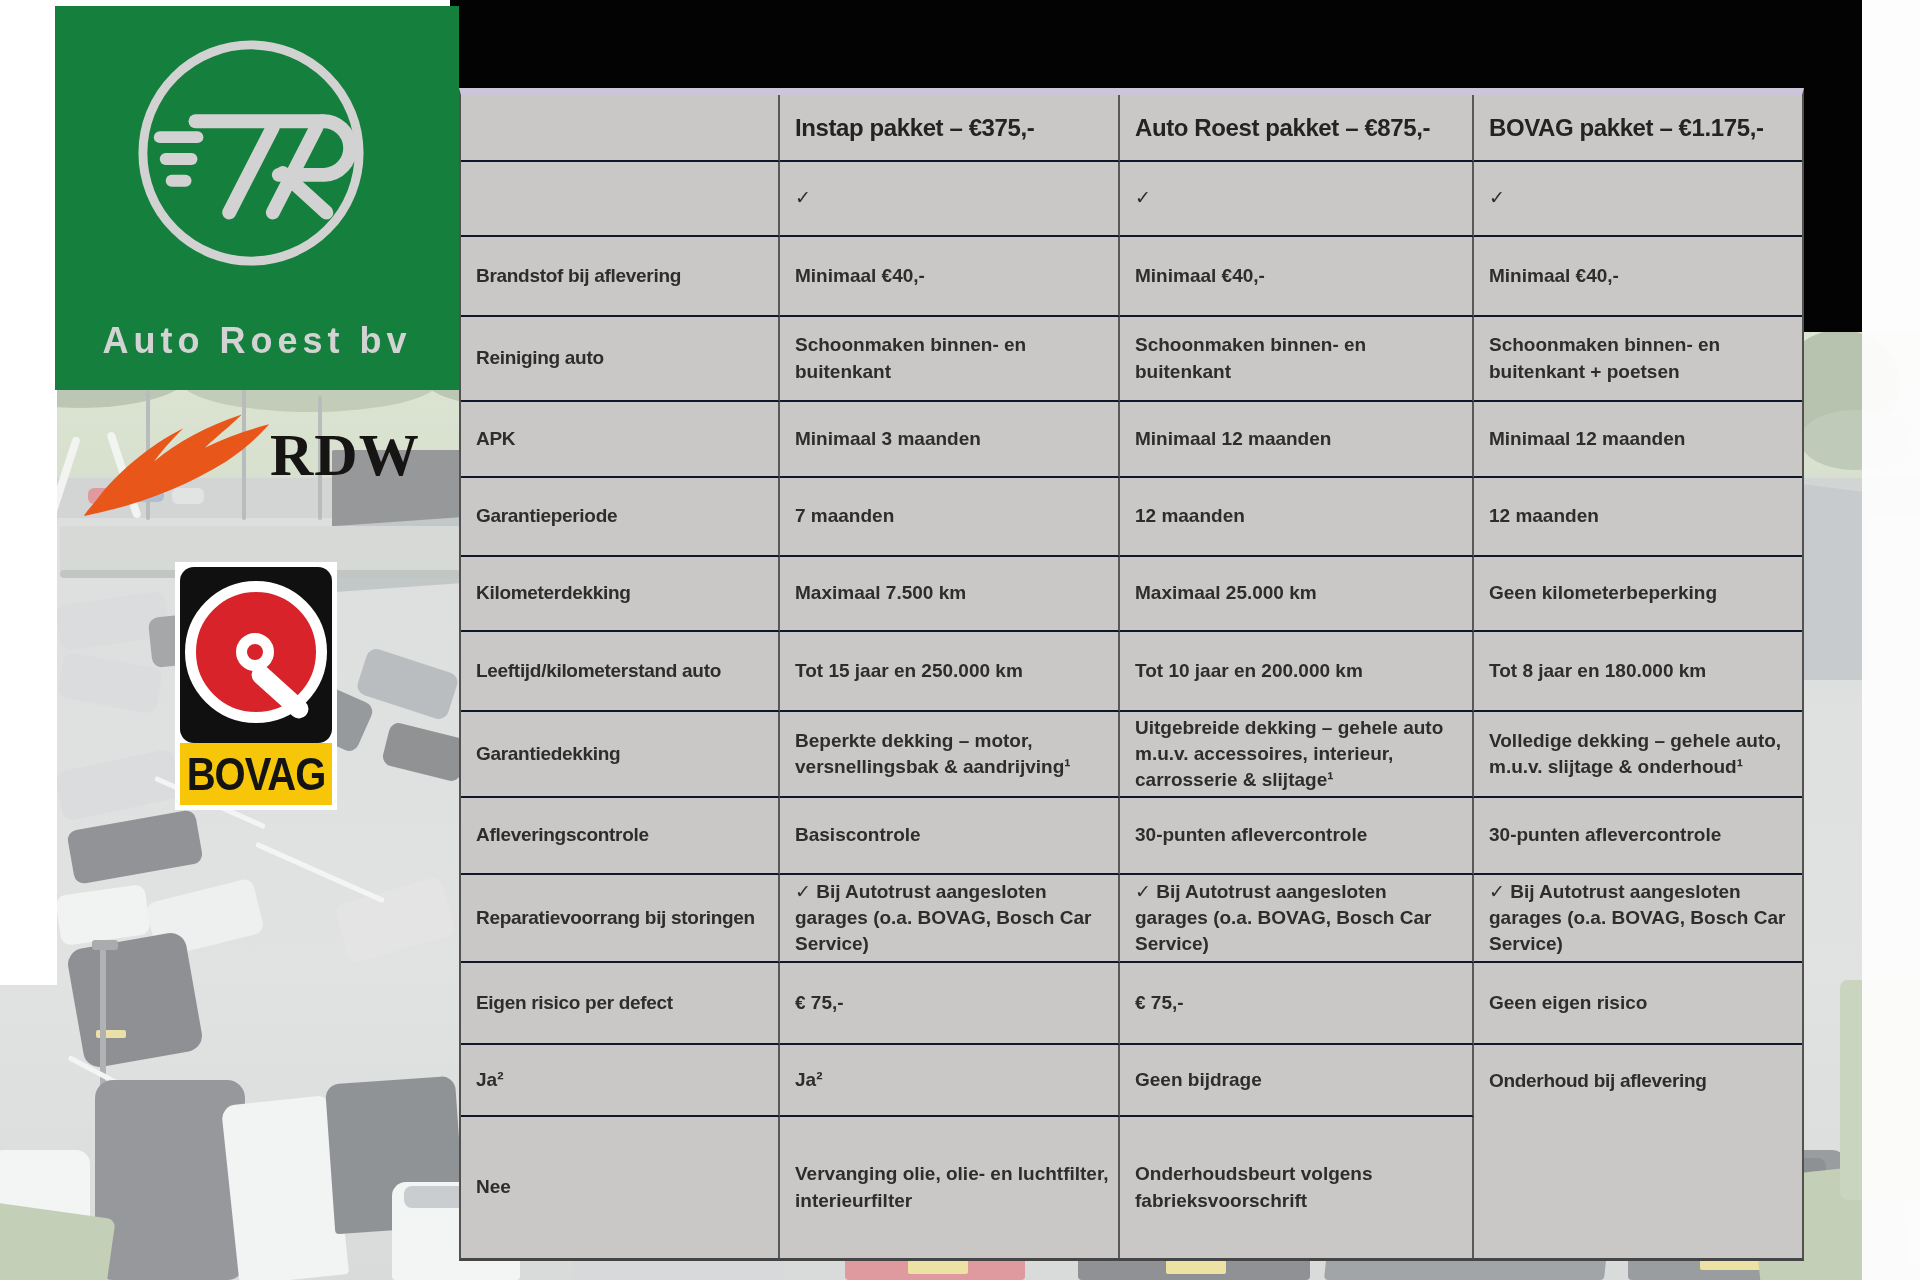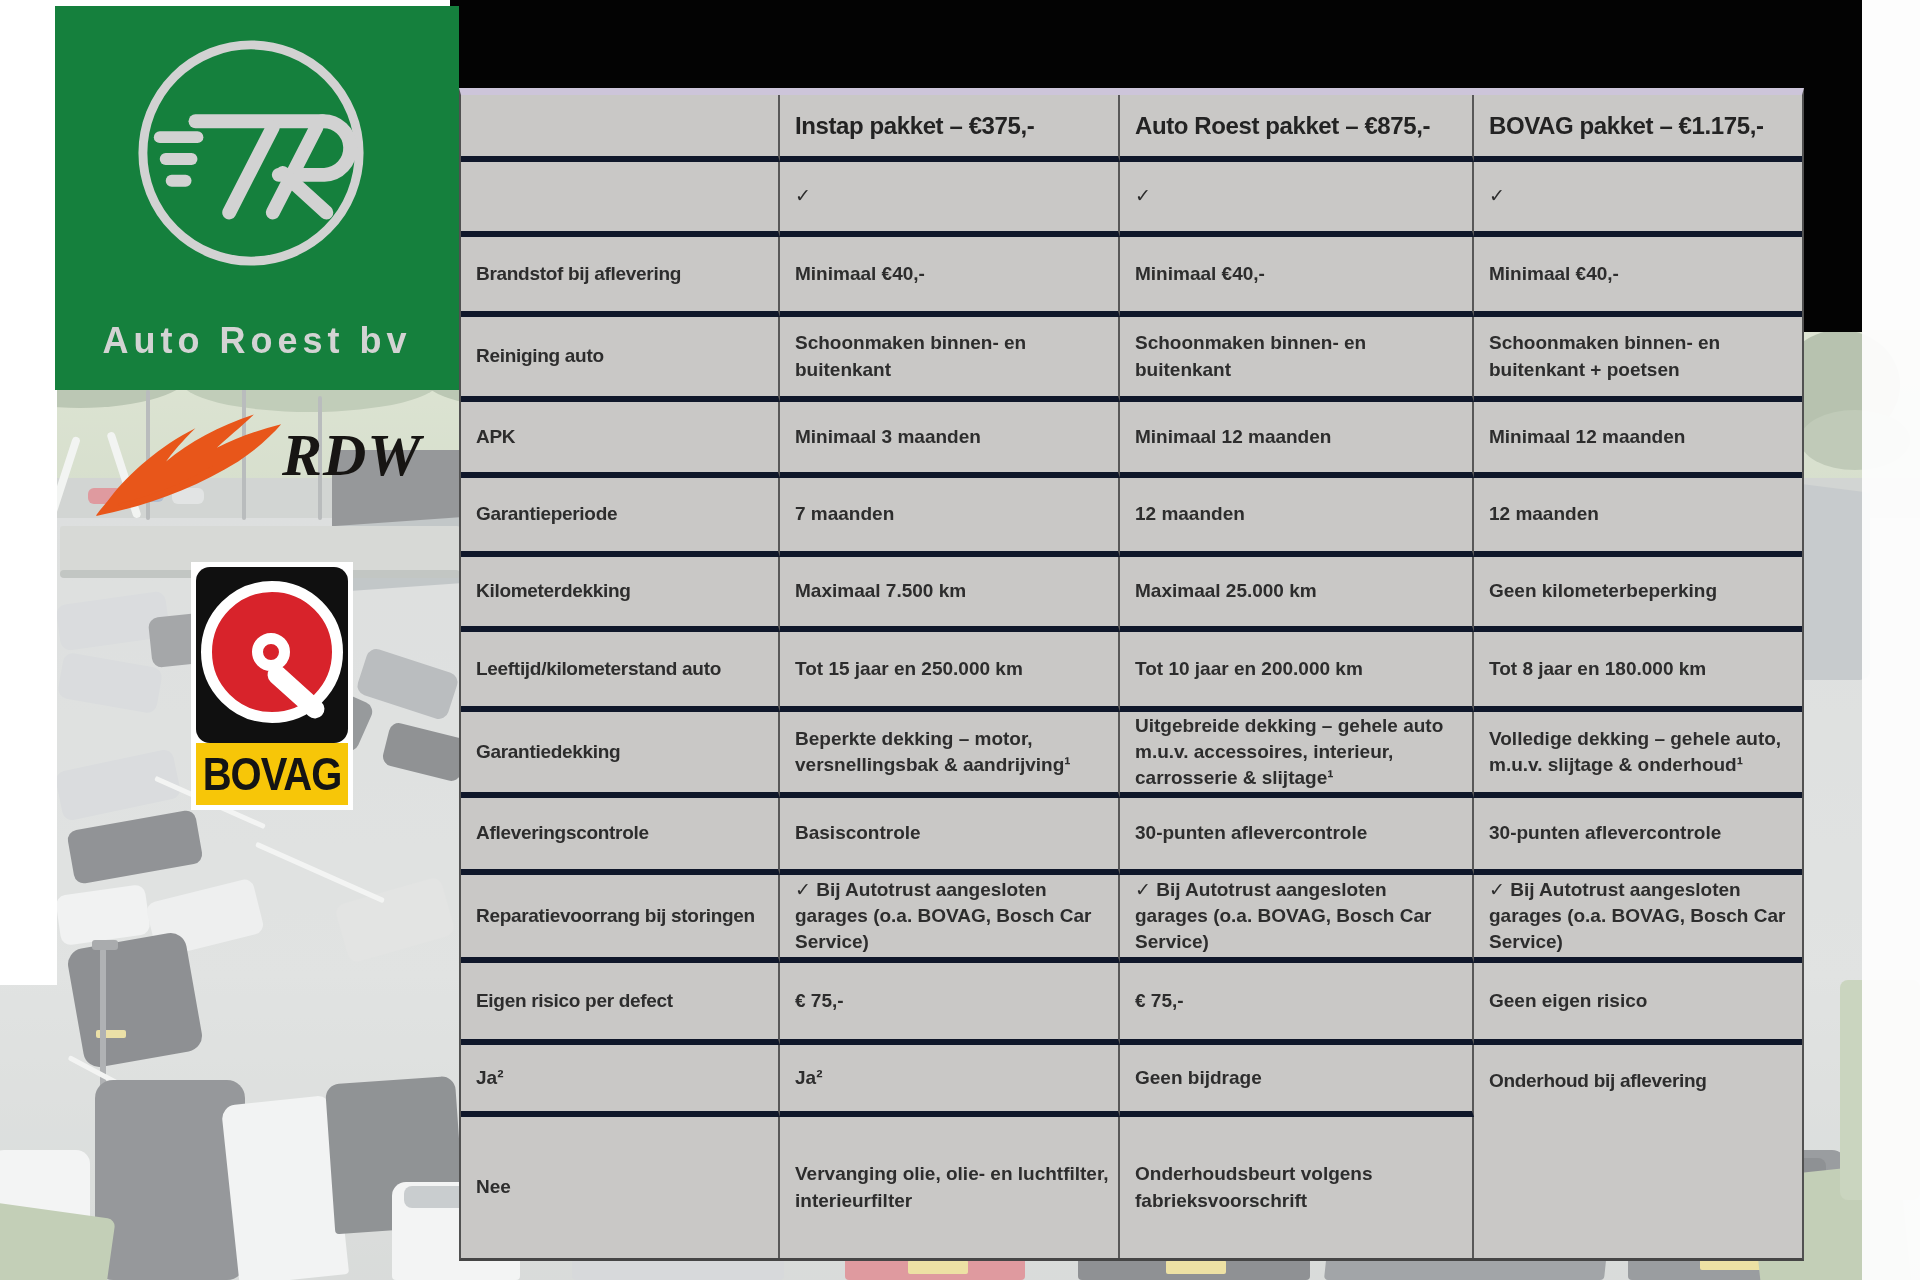--- a/index.html
+++ b/index.html
@@ -92,27 +92,27 @@
   .white-right{position:absolute;left:1862px;top:0;width:58px;height:1280px;background:rgba(253,253,253,0.95);}
 
   
   .top-strip{position:absolute;left:450px;top:0;width:1412px;height:332px;background:#030303;}
   .logo-box{position:absolute;left:55px;top:6px;width:404px;height:384px;background:#15803d;}
   .monogram{position:absolute;left:77px;top:28px;width:238px;height:238px;}
   .company-name{position:absolute;left:0;top:314px;width:100%;text-align:center;color:#d3d3d3;
                 font-size:36px;font-weight:700;letter-spacing:5px;}
 
   
-  .rdw{position:absolute;left:92px;top:405px;width:330px;height:150px;font-style:italic;}
+  .rdw{position:absolute;left:80px;top:405px;width:330px;height:150px;}
   .rdw-flame{position:absolute;left:0;top:6px;width:195px;height:130px;}
   .rdw-text{position:absolute;left:190px;top:16px;font-family:"Liberation Serif","DejaVu Serif",serif;
             font-size:60px;font-weight:700;color:#171513;letter-spacing:1px;}
 
   
-  .bovag{position:absolute;left:175px;top:562px;width:152px;background:#ffffff;padding:5px;margin-left:16px;}
+  .bovag{position:absolute;left:175px;top:562px;width:152px;background:#ffffff;padding:5px;}
   .bovag-top{position:relative;height:176px;background:#101010;border-radius:14px;overflow:hidden;}
   .bovag-circle{position:absolute;left:5px;top:14px;width:142px;height:142px;border-radius:50%;
                 background:#d8232b;border:11px solid #ffffff;box-sizing:border-box;}
   .bovag-handle{position:absolute;left:74px;top:92px;width:70px;height:19px;background:#ffffff;
                 border-radius:10px;transform:rotate(42deg);transform-origin:left center;}
   .bovag-donut{position:absolute;left:56px;top:66px;width:16px;height:16px;border:11px solid #ffffff;
                border-radius:50%;background:transparent;}
   .bovag-bottom{height:62px;background:#f7c608;display:flex;align-items:center;justify-content:center;}
   .bovag-text{font-size:40px;font-weight:800;color:#141414;letter-spacing:-1px;transform:scaleY(1.15);}
 
@@ -126,21 +126,21 @@
                font-size:42px;font-weight:700;}
   .bosch-icon{position:absolute;left:62px;top:108px;width:50px;height:50px;}
 
   
   .pkg-table{position:absolute;left:459px;top:88px;width:1341px;
              border-left:2px solid #515151;border-right:2px solid #515151;
              border-bottom:3px solid #454545;border-top:7px solid #cdc5da;
              display:grid;grid-template-columns:319px 340px 354px 328px;
              grid-template-rows:67px 75px 80px 85px 76px 79px 75px 80px 86px 77px 88px 82px 72px 141px;
              background:#c9c8c6;}
-  .cell{border-right:2px solid #585858;border-bottom:6px solid #0f172a;box-sizing:border-box;
+  .cell{border-right:2px solid #585858;border-bottom:2px solid #0f172a;box-sizing:border-box;
         display:flex;align-items:center;padding:6px 8px 6px 15px;
         font-weight:700;font-size:19px;line-height:1.38;color:#2d2d2d;background:#c9c8c6;}
   .cell:nth-child(4n){border-right:none;}
   .cell:nth-last-child(-n+4){border-bottom:none;}
   .head{font-size:24px;letter-spacing:-0.4px;color:#232323;}
   .lbl{letter-spacing:-0.3px;}
 </style>
 </head>
 <body>
 

